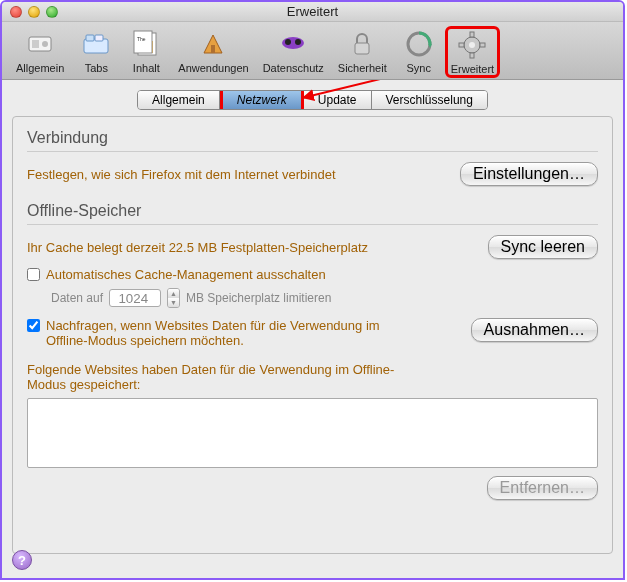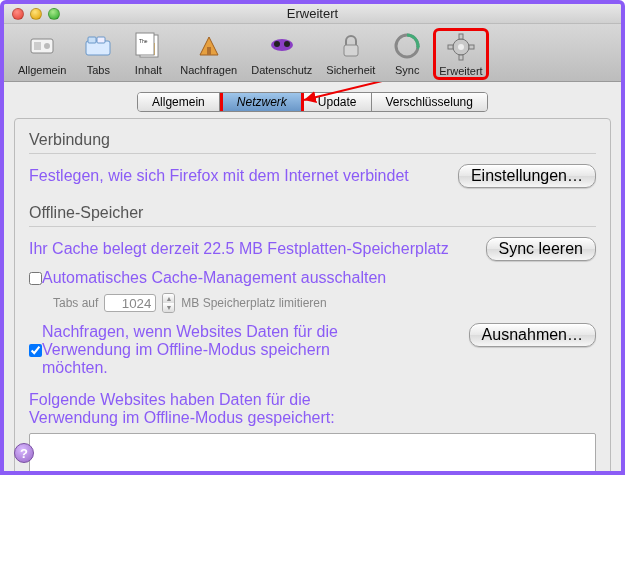--- a/index.html
+++ b/index.html
@@ -5,22 +5,22 @@
 * { box-sizing: border-box; margin: 0; padding: 0; }
 body {
   font-family: "Lucida Grande", -apple-system, sans-serif;
   font-size: 11px;
   background: #fff;
   width: 627px;
   height: 582px;
 }
 .window {
   width: 625px;
-  height: 475px;
-  border: 4px solid #8b5cf6;
+  height: 580px;
+  border: 2px solid #8b5cf6;
   border-radius: 6px 6px 0 0;
   overflow: hidden;
   background: #ececec;
 }
 
 
 .titlebar {
   height: 20px;
   background: linear-gradient(#e8e8e8, #d0d0d0);
   border-bottom: 1px solid #bbb;
@@ -142,56 +142,57 @@
   border-top: 1px solid #ccc;
   margin: 4px 0 10px 0;
 }
 .row {
   display: flex;
   align-items: center;
   justify-content: space-between;
   margin-bottom: 8px;
 }
 .body-text {
-  font-size: 16px;
-  color: #8b5cf6;
+  font-size: 13px;
+  color: #a16207;
 }
 .aqua-btn {
   background: linear-gradient(#fff, #e8e8e8 48%, #dcdcdc 52%, #f6f6f6);
   border: 1px solid #9c9c9c;
   border-radius: 10px;
   padding: 2px 12px;
   font-size: 16px;
   font-family: inherit;
   white-space: nowrap;
   box-shadow: 0 1px 0 #fff inset, 0 1px 1px rgba(0,0,0,.15);
 }
 .aqua-btn:disabled { color: #999; }
 .checkbox-row {
   display: flex;
-  align-items: center;
+  align-items: flex-start;
+  gap: 6px;
   margin-bottom: 6px;
 }
 .checkbox-row input { margin-top: 1px; }
 .indent {
   margin-left: 24px;
   display: flex;
   align-items: center;
   gap: 6px;
   color: #888;
   font-size: 12px;
   margin-bottom: 10px;
 }
 .numbox {
   width: 52px;
   height: 18px;
   border: 1px solid #aaa;
   border-radius: 3px;
   text-align: right;
-  padding-right: 4px;
+  padding-right: 12px;
   font-family: inherit;
   color: #888;
   background: #fff;
 }
 .stepper {
   display: flex;
   flex-direction: column;
   border: 1px solid #aaa;
   border-radius: 3px;
   overflow: hidden;
@@ -277,21 +278,21 @@
       </div>
       <div class="toolbar-label">Inhalt</div>
     </div>
     <div class="toolbar-item">
       <div class="toolbar-icon">
         <svg width="30" height="30">
             <polygon points="6,24 24,24 15,6" fill="#e6a040" stroke="#a06020"></polygon>
             <rect x="13" y="16" width="4" height="8" fill="#b07030"></rect>
           </svg>
       </div>
-      <div class="toolbar-label">Nachfragen</div>
+      <div class="toolbar-label">Anwendungen</div>
     </div>
     <div class="toolbar-item">
       <div class="toolbar-icon">
         <svg width="30" height="30">
             <ellipse cx="15" cy="14" rx="11" ry="6" fill="#8a3fc4"></ellipse>
             <circle cx="10" cy="13" r="3" fill="#222"></circle>
             <circle cx="20" cy="13" r="3" fill="#222"></circle>
           </svg>
       </div>
       <div class="toolbar-label">Datenschutz</div>
@@ -373,21 +374,21 @@
         <span class="body-text">Ihr Cache belegt derzeit 22.5 MB Festplatten-Speicherplatz</span>
         <button class="aqua-btn">Sync leeren</button>
       </div>
 
       <div class="checkbox-row">
         <input type="checkbox" style="">
         <span class="body-text">Automatisches Cache-Management ausschalten</span>
       </div>
 
       <div class="indent">
-        <span>Tabs auf</span>
+        <span>Daten auf</span>
         <input class="numbox" disabled="" value="1024" style="">
         <div class="stepper">
           <span>▲</span>
           <span>▼</span>
         </div>
         <span>MB Speicherplatz limitieren</span>
       </div>
 
       <div class="row" style="align-items:flex-start">
         <div class="checkbox-row" style="max-width:370px">

